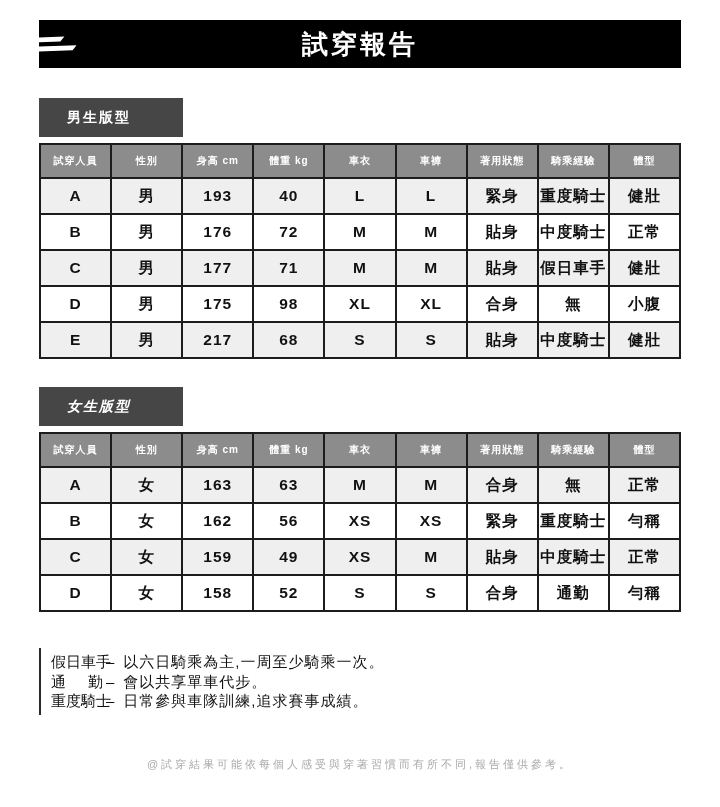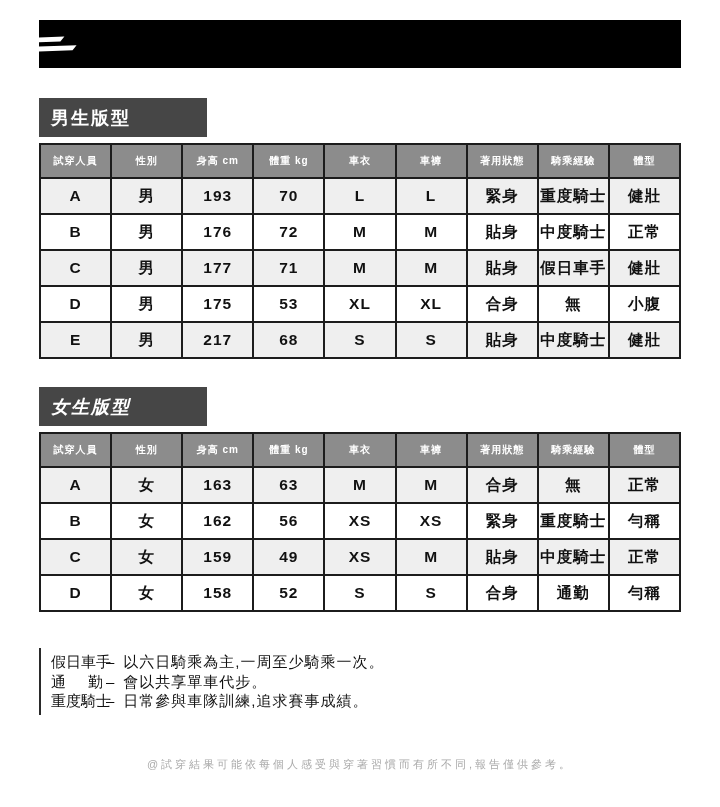--- a/index.html
+++ b/index.html
@@ -20,23 +20,23 @@
     margin: 0; color: #fff; font-size: 26px; font-weight: bold;
     letter-spacing: 3px; line-height: 1;
   }
   .logo { position: absolute; left: 0; top: 0; width: 90px; height: 100%; }
   .logo i { position: absolute; background: #fff; display: block; }
   .logo .s1 { left: -4px; top: 17px; width: 27px; height: 5px; transform: skewX(-40deg) rotate(-2deg); }
   .logo .s2 { left: -4px; top: 26px; width: 39px; height: 5px; transform: skewX(-40deg) rotate(-2deg); }
 
   
   .section-label {
-    margin-top: 30px; width: 168px; height: 39px; box-sizing: border-box;
-    background: #464646; color: #fff; font-size: 18px; font-weight: bold;
-    letter-spacing: 2px; display: flex; align-items: center; padding-left: 12px;
+    margin-top: 30px; width: 144px; height: 39px; box-sizing: border-box;
+    background: #464646; color: #fff; font-size: 14px; font-weight: bold;
+    letter-spacing: 2px; display: flex; align-items: center; padding-left: 28px;
   }
   .section-label.women { margin-top: 28px; font-style: italic; }
 
   
   table.fit {
     margin-top: 6px; width: 642px; border-collapse: collapse; table-layout: fixed;
   }
   table.fit th {
     background: #8c8c8c; color: #fff; font-size: 10px; font-weight: bold;
     letter-spacing: 1px; height: 32px; border: 2px solid #1c1c1c; padding: 0;
@@ -71,20 +71,21 @@
 </head>
 <body>
 
 <div class="page">
 
   <header class="titlebar">
     <div class="logo">
       <i class="s1"></i>
       <i class="s2"></i>
     </div>
+    <h1>試穿報告</h1>
   </header>
 
   <section>
     <div class="section-label">男生版型</div>
     <table class="fit">
       <thead>
         <tr>
           <th>試穿人員</th>
           <th>性別</th>
           <th>身高 cm</th>
@@ -95,21 +96,21 @@
           <th>騎乘經驗</th>
           <th>體型</th>
         </tr>
       </thead>
       <tbody>
 
           <tr>
             <td>A</td>
             <td>男</td>
             <td>193</td>
-            <td>70</td>
+            <td>40</td>
             <td>L</td>
             <td>L</td>
             <td>緊身</td>
             <td>重度騎士</td>
             <td>健壯</td>
           </tr>
 
           <tr>
             <td>B</td>
             <td>男</td>
@@ -131,21 +132,21 @@
             <td>M</td>
             <td>貼身</td>
             <td>假日車手</td>
             <td>健壯</td>
           </tr>
 
           <tr>
             <td>D</td>
             <td>男</td>
             <td>175</td>
-            <td>53</td>
+            <td>98</td>
             <td>XL</td>
             <td>XL</td>
             <td>合身</td>
             <td>無</td>
             <td>小腹</td>
           </tr>
 
           <tr>
             <td>E</td>
             <td>男</td>

